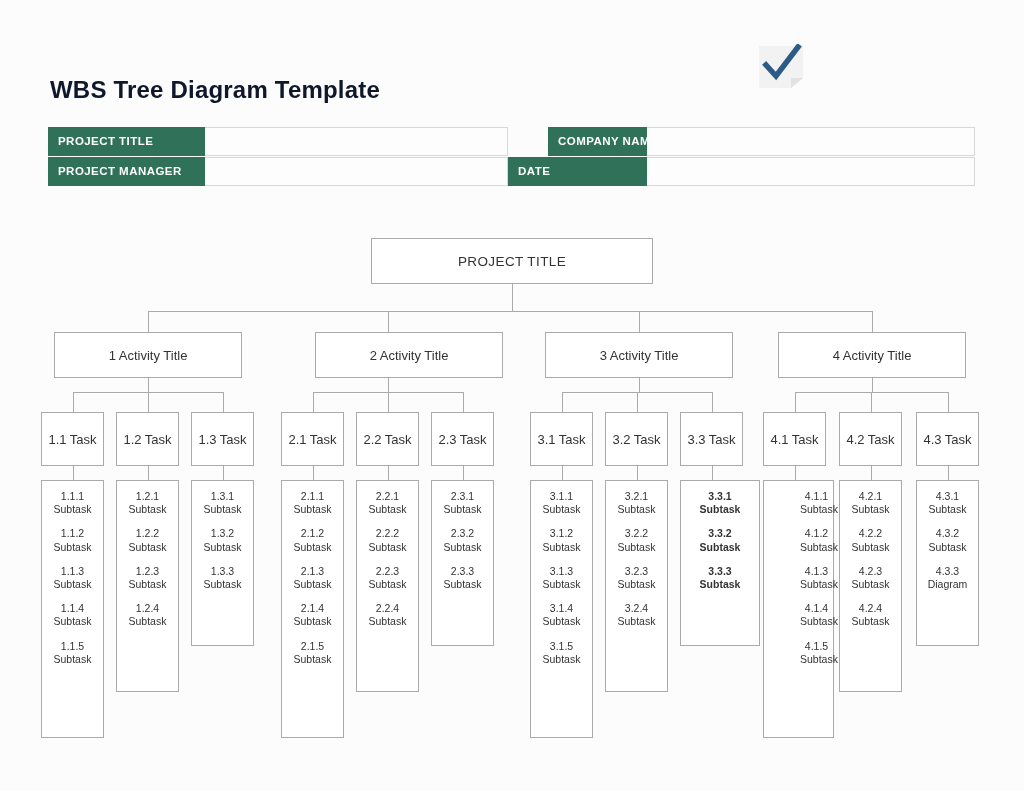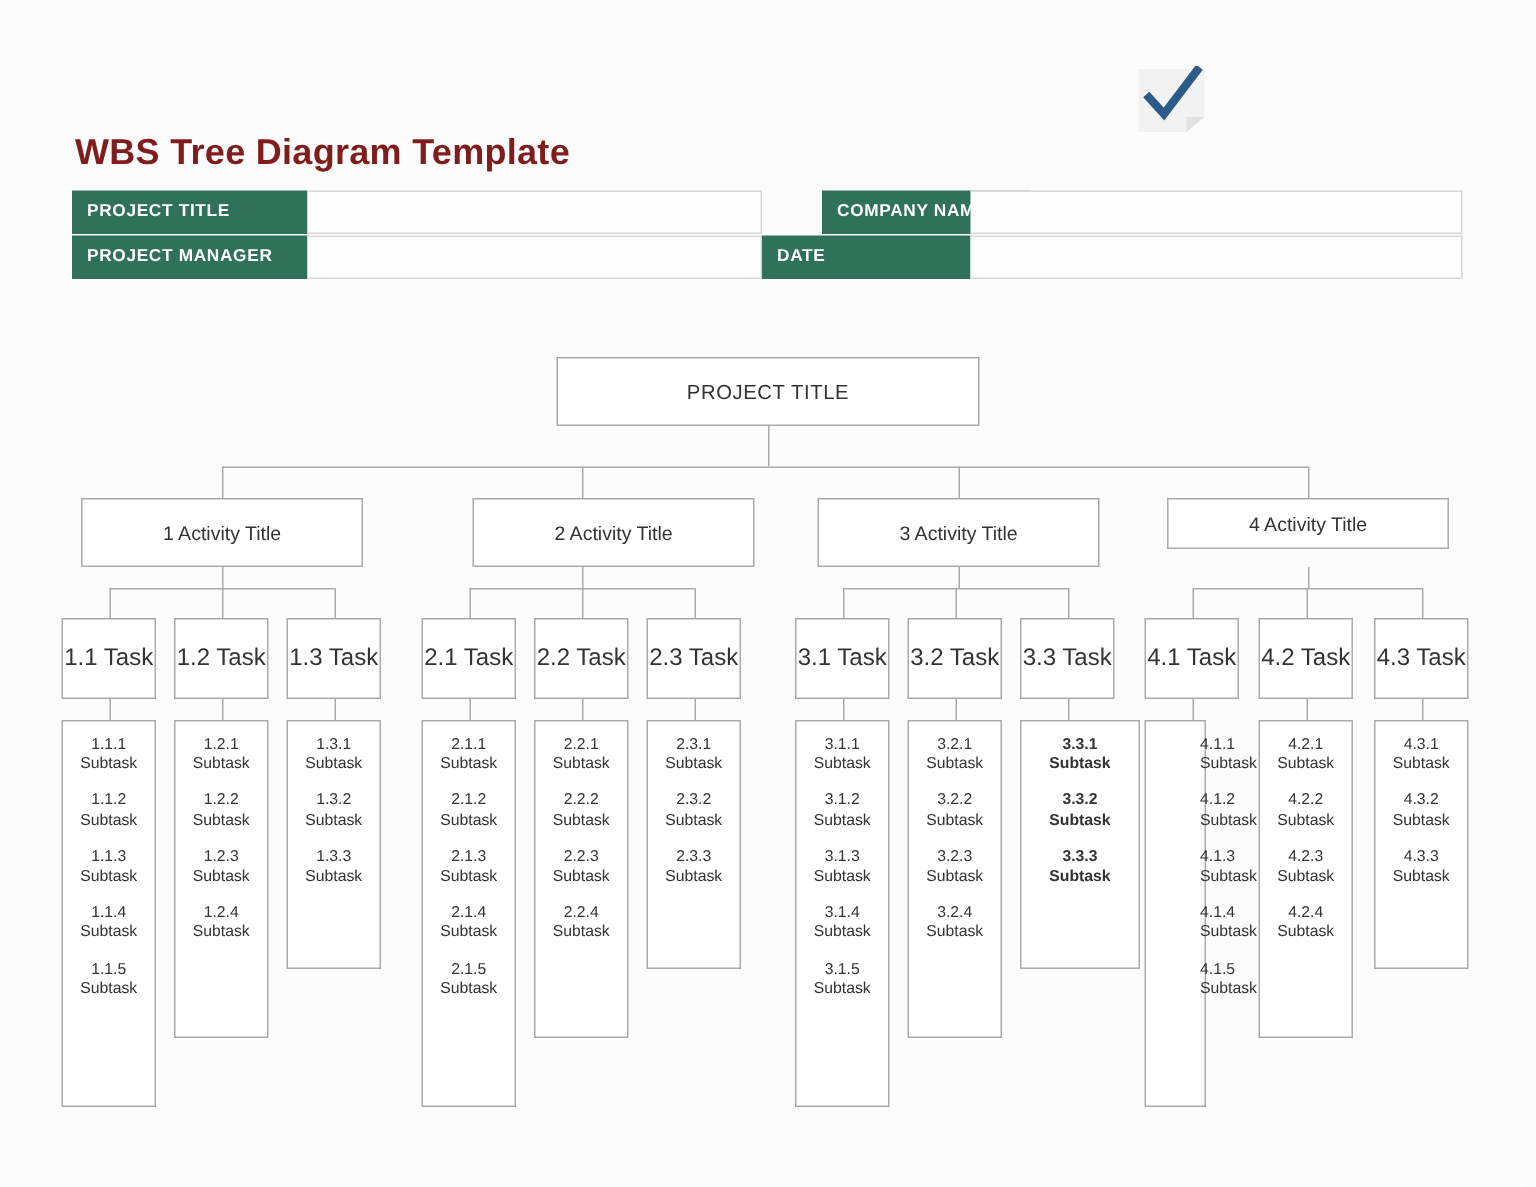--- a/index.html
+++ b/index.html
@@ -16,24 +16,24 @@
     width: 1024px;
     height: 791px;
     background: #fcfcfc;
     overflow: hidden;
   }
 
   
   #page-title {
     position: absolute;
     left: 50px;
-    top: 88px;
+    top: 76px;
     font-size: 24px;
     font-weight: bold;
-    color: #7f1d1d;
+    color: #0f172a;
     letter-spacing: 0.2px;
     white-space: nowrap;
   }
 
   
   #logo {
     position: absolute;
     left: 757px;
     top: 44px;
     width: 236px;
@@ -91,21 +91,21 @@
     text-align: center;
   }
   .node-root {
     font-size: 13.5px;
     letter-spacing: 0.4px;
   }
   .node-activity {
     font-size: 13px;
   }
   .node-task {
-    font-size: 16px;
+    font-size: 13px;
   }
   .node-inner {
     display: flex;
     align-items: center;
     justify-content: center;
     width: 100%;
     height: 100%;
   }
   .node-sub {
     border: 1px solid #aaaaaa;
@@ -306,31 +306,31 @@
       <div class="ln-v" style="left: 712px; top: 466px; height: 14px;"></div>
       <div class="node node-sub" style="left: 680px; top: 480px; width: 80px; height: 166px; font-weight: bold;">
         <div class="sub-item">3.3.1
 Subtask</div>
         <div class="sub-item">3.3.2
 Subtask</div>
         <div class="sub-item">3.3.3
 Subtask</div>
       </div>
       <div class="ln-v" style="left: 872px; top: 311px; height: 21px;"></div>
-      <div class="node node-activity" style="left: 778px; top: 332px; width: 188px; height: 34px;">
+      <div class="node node-activity" style="left: 778px; top: 332px; width: 188px; height: 46px;">
         <div class="node-inner">4 Activity Title</div>
       </div>
       <div class="ln-v" style="left: 872px; top: 378px; height: 14px;"></div>
       <div class="ln-h" style="left: 795px; top: 392px; width: 153px;"></div>
       <div class="ln-v" style="left: 795px; top: 392px; height: 20px;"></div>
       <div class="node node-task" style="left: 763px; top: 412px; width: 63px; height: 54px;">
         <div class="node-inner">4.1 Task</div>
       </div>
       <div class="ln-v" style="left: 795px; top: 466px; height: 14px;"></div>
-      <div class="node node-sub" style="left: 763px; top: 480px; width: 41px; height: 258px; padding-left: 36px;">
+      <div class="node node-sub" style="left: 763px; top: 480px; width: 71px; height: 258px; padding-left: 36px;">
         <div class="sub-item">4.1.1
 Subtask</div>
         <div class="sub-item">4.1.2
 Subtask</div>
         <div class="sub-item">4.1.3
 Subtask</div>
         <div class="sub-item">4.1.4
 Subtask</div>
         <div class="sub-item">4.1.5
 Subtask</div>
@@ -354,17 +354,17 @@
       <div class="node node-task" style="left: 916px; top: 412px; width: 63px; height: 54px;">
         <div class="node-inner">4.3 Task</div>
       </div>
       <div class="ln-v" style="left: 948px; top: 466px; height: 14px;"></div>
       <div class="node node-sub" style="left: 916px; top: 480px; width: 63px; height: 166px;">
         <div class="sub-item">4.3.1
 Subtask</div>
         <div class="sub-item">4.3.2
 Subtask</div>
         <div class="sub-item">4.3.3
-Subtask</div>
+Diagram</div>
       </div>
     </div>
 
 </div>
 
 </body></html>

